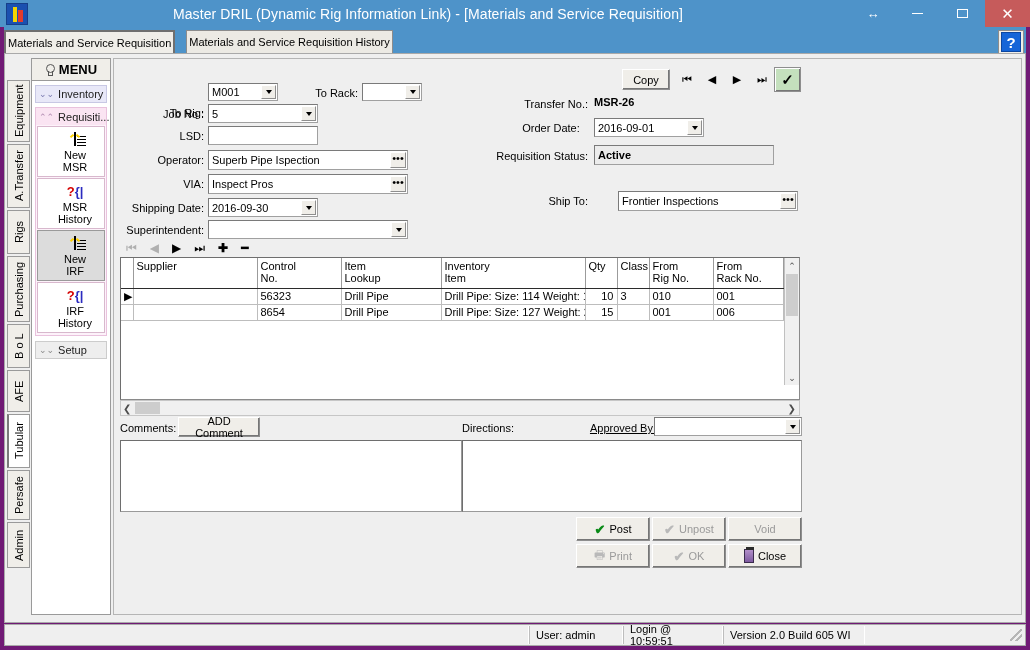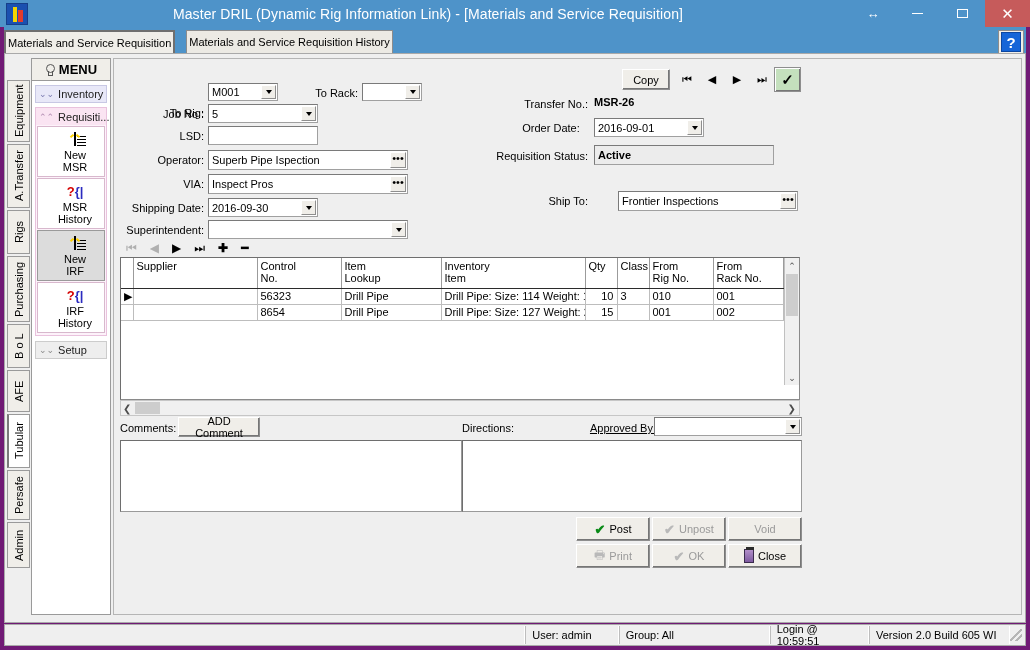--- a/index.html
+++ b/index.html
@@ -580,21 +580,21 @@
             </tr>
             <tr>
               <td class="rowsel"></td>
               <td></td>
               <td>8654</td>
               <td>Drill Pipe</td>
               <td>Drill Pipe: Size: 127 Weight: 2</td>
               <td class="num">15</td>
               <td></td>
               <td>001</td>
-              <td>002</td>
+              <td>006</td>
             </tr>
           </tbody>
         </table>
         <div class="grid-vscroll">
           <div class="gs-arrow">⌃</div>
           <div class="gs-thumb"></div>
           <div class="gs-arrow" style="position:absolute;bottom:0;left:0;right:0;">⌄</div>
         </div>
       </div>
 
@@ -648,19 +648,18 @@
         <span class="door-ic"></span>
         <span>Close</span>
       </div>
 
     </div>
   </div>
 
   <div class="statusbar">
     <div class="sb-cell" style="width:524px; border-left:none;"></div>
     <div class="sb-cell" style="width:94px;">User: admin</div>
-    <div class="sb-cell" style="width:152px;">Group: All</div>
     <div class="sb-cell" style="width:100px;">Login @ 10:59:51</div>
     <div class="sb-cell" style="width:142px;">Version 2.0 Build 605 WI</div>
     <div class="sb-grip"></div>
   </div>
 
 </div>
 
 </body></html>

